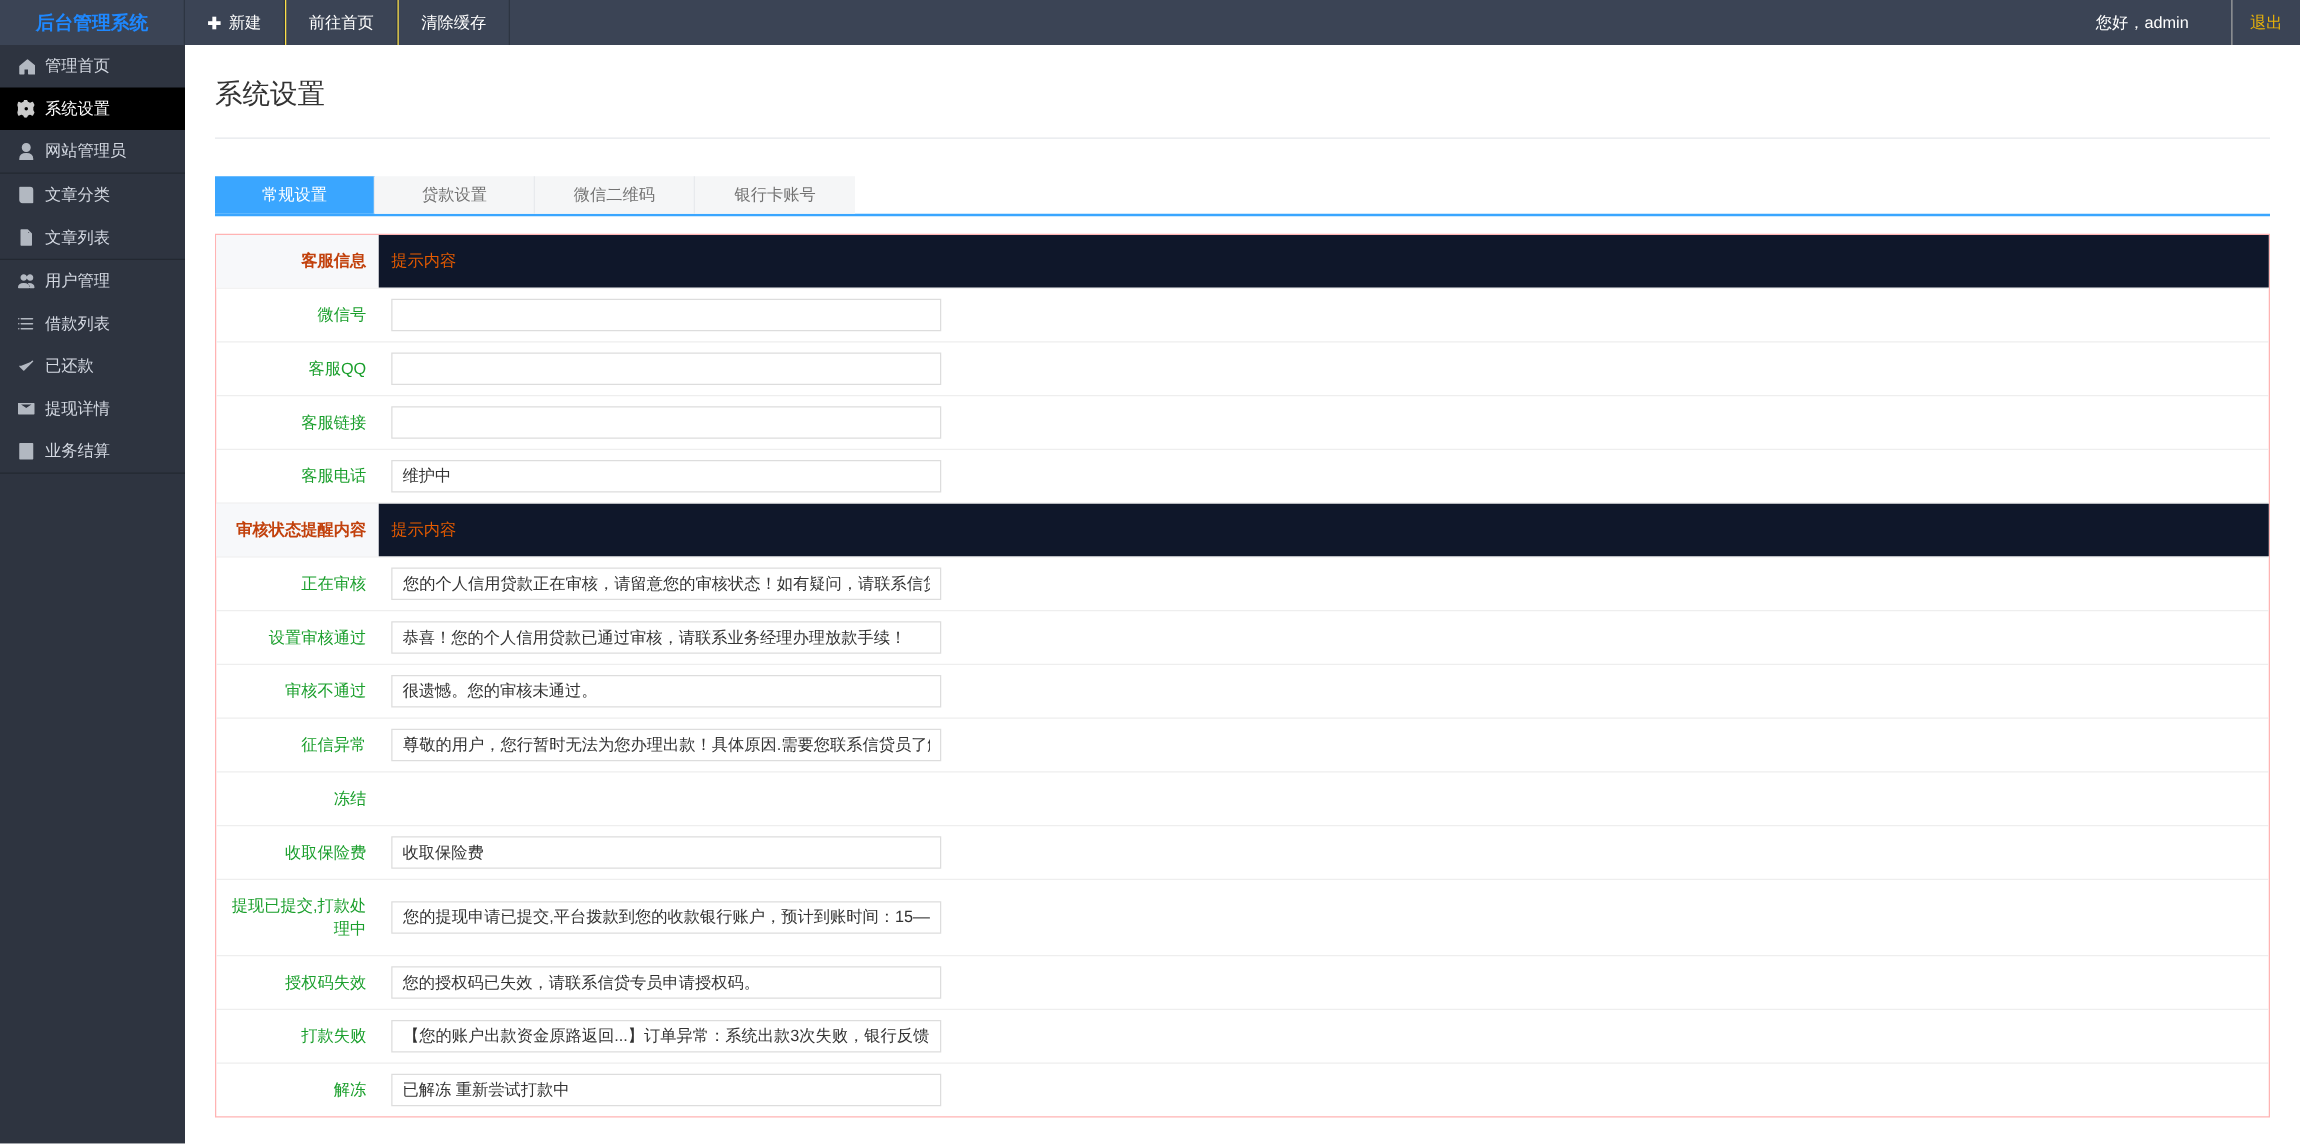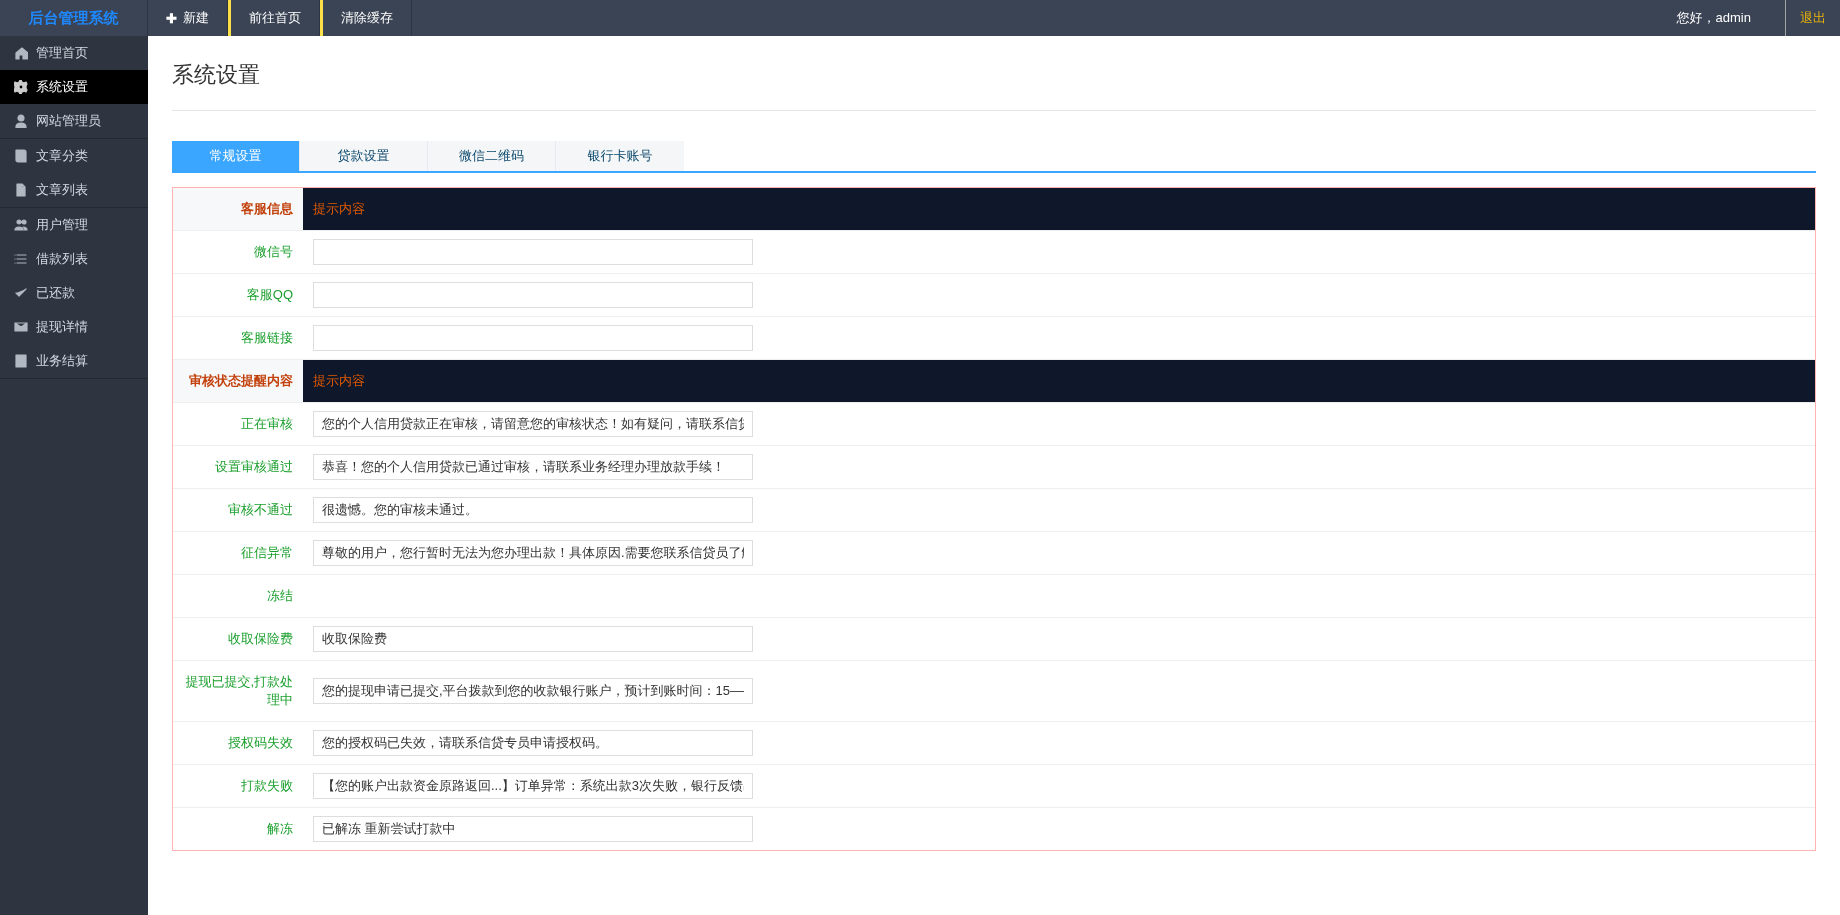--- a/index.html
+++ b/index.html
@@ -3,21 +3,21 @@
 <meta charset="utf-8">
 <style>
   * { box-sizing: border-box; margin: 0; padding: 0; }
   html, body { height: 100%; font-family: "Microsoft YaHei", Arial, sans-serif; font-size: 13px; color: #333; background:#f5f5f5;}
   body { display: flex; flex-direction: column; }
 
   
   .topbar { height: 36px; background: #3b4455; color: #fff; display: flex; align-items: stretch; border-bottom: 0 solid #2d3542;}
   .brand { width: 148px; display:flex; align-items:center; justify-content:center; color:#1e88ff; font-weight:bold; font-size:15px; background:#3b4455; border-right:1px solid #2d3542;}
   .topmenu { display:flex; align-items:stretch;}
-  .topmenu a { display:flex; align-items:center; padding:0 18px; color:#fff; text-decoration:none; border-right:1px solid #2d3542; border-left:3px solid #fde047; font-size:13px;}
+  .topmenu a { display:flex; align-items:center; padding:0 18px; color:#fff; text-decoration:none; border-right:1px solid #2d3542; border-left:1px solid #fde047; font-size:13px;}
   .topmenu a.first { border-left:none;}
   .topmenu a .plus { margin-right:6px; font-weight:bold;}
   .topright { margin-left:auto; display:flex; align-items:center; padding:0 0 0 14px; color:#fff;}
   .topright span { padding:0 10px;}
   .topright a { display:flex; align-items:center; padding:0 14px; color:#eab308; text-decoration:none; border-left:1px solid #a3a3a3; height:100%;margin-left:24px;}
 
   
   .wrap { flex:1; display:flex; overflow:hidden;}
   .sidebar { width:148px; background:#2e3440; color:#fff; overflow-y:auto;}
   .sidebar ul { list-style:none; }
@@ -26,21 +26,21 @@
   .sidebar li .ic { width:18px; display:inline-flex; justify-content:center; margin-right:6px; opacity:.8;}
   .sidebar li.active { background:#000; color:#fff;}
 
   .content { flex:1; background:#fff; overflow:auto; position:relative;}
   .page-pad { padding: 18px 24px 0 24px;}
   .page-title { font-size:22px; font-weight:normal; color:#333; padding: 6px 0 20px 0; border-bottom:0;}
   .title-rule { border:none; border-top:1px solid #e5e7eb; margin: 0 0 30px 0;}
 
   
   .tabs { display:flex;}
-  .tabs .tab { width:128px; height:30px; display:flex; align-items:center; justify-content:center; color:#0c4a6e; background:#f5f6f7; border-right:1px solid #e8eaed; cursor:pointer; font-size:13px;}
+  .tabs .tab { width:128px; height:30px; display:flex; align-items:center; justify-content:center; color:#737373; background:#f5f6f7; border-right:1px solid #e8eaed; cursor:pointer; font-size:13px;}
   .tabs .tab:last-child{border-right:none;}
   .tabs .tab.active { background:#3aa6ff; color:#fff;}
   .tabs-line-wrap { border-bottom:2px solid #3aa6ff;}
 
   
   .form-card { border:1px solid #ffb3b3; margin-top:14px;}
   .form-row { display:flex; border-top:1px solid #eee;}
   .form-row:first-child{border-top:none;}
   .form-label { width:130px; min-width:130px; padding:12px 10px; text-align:right; color:#1a9f2c; font-size:13px;}
   .form-label.section { background:#f7f8fa; color:#333; font-weight:bold; }
@@ -198,20 +198,26 @@
           <div class="form-body">
               <input class="txt" value="" style="">
             </div>
         </div>
         <div class="form-row">
           <div class="form-label">客服链接</div>
           <div class="form-body">
               <input class="txt" value="" style="">
             </div>
         </div>
+        <div class="form-row">
+          <div class="form-label">客服电话</div>
+          <div class="form-body">
+              <input class="txt" value="维护中" style="">
+            </div>
+        </div>
 
         <div class="form-row section-row">
           <div class="form-label section">审核状态提醒内容</div>
           <div class="form-body">
               <span class="section-tip">提示内容</span>
             </div>
         </div>
 
         <div class="form-row">
           <div class="form-label">正在审核</div>

